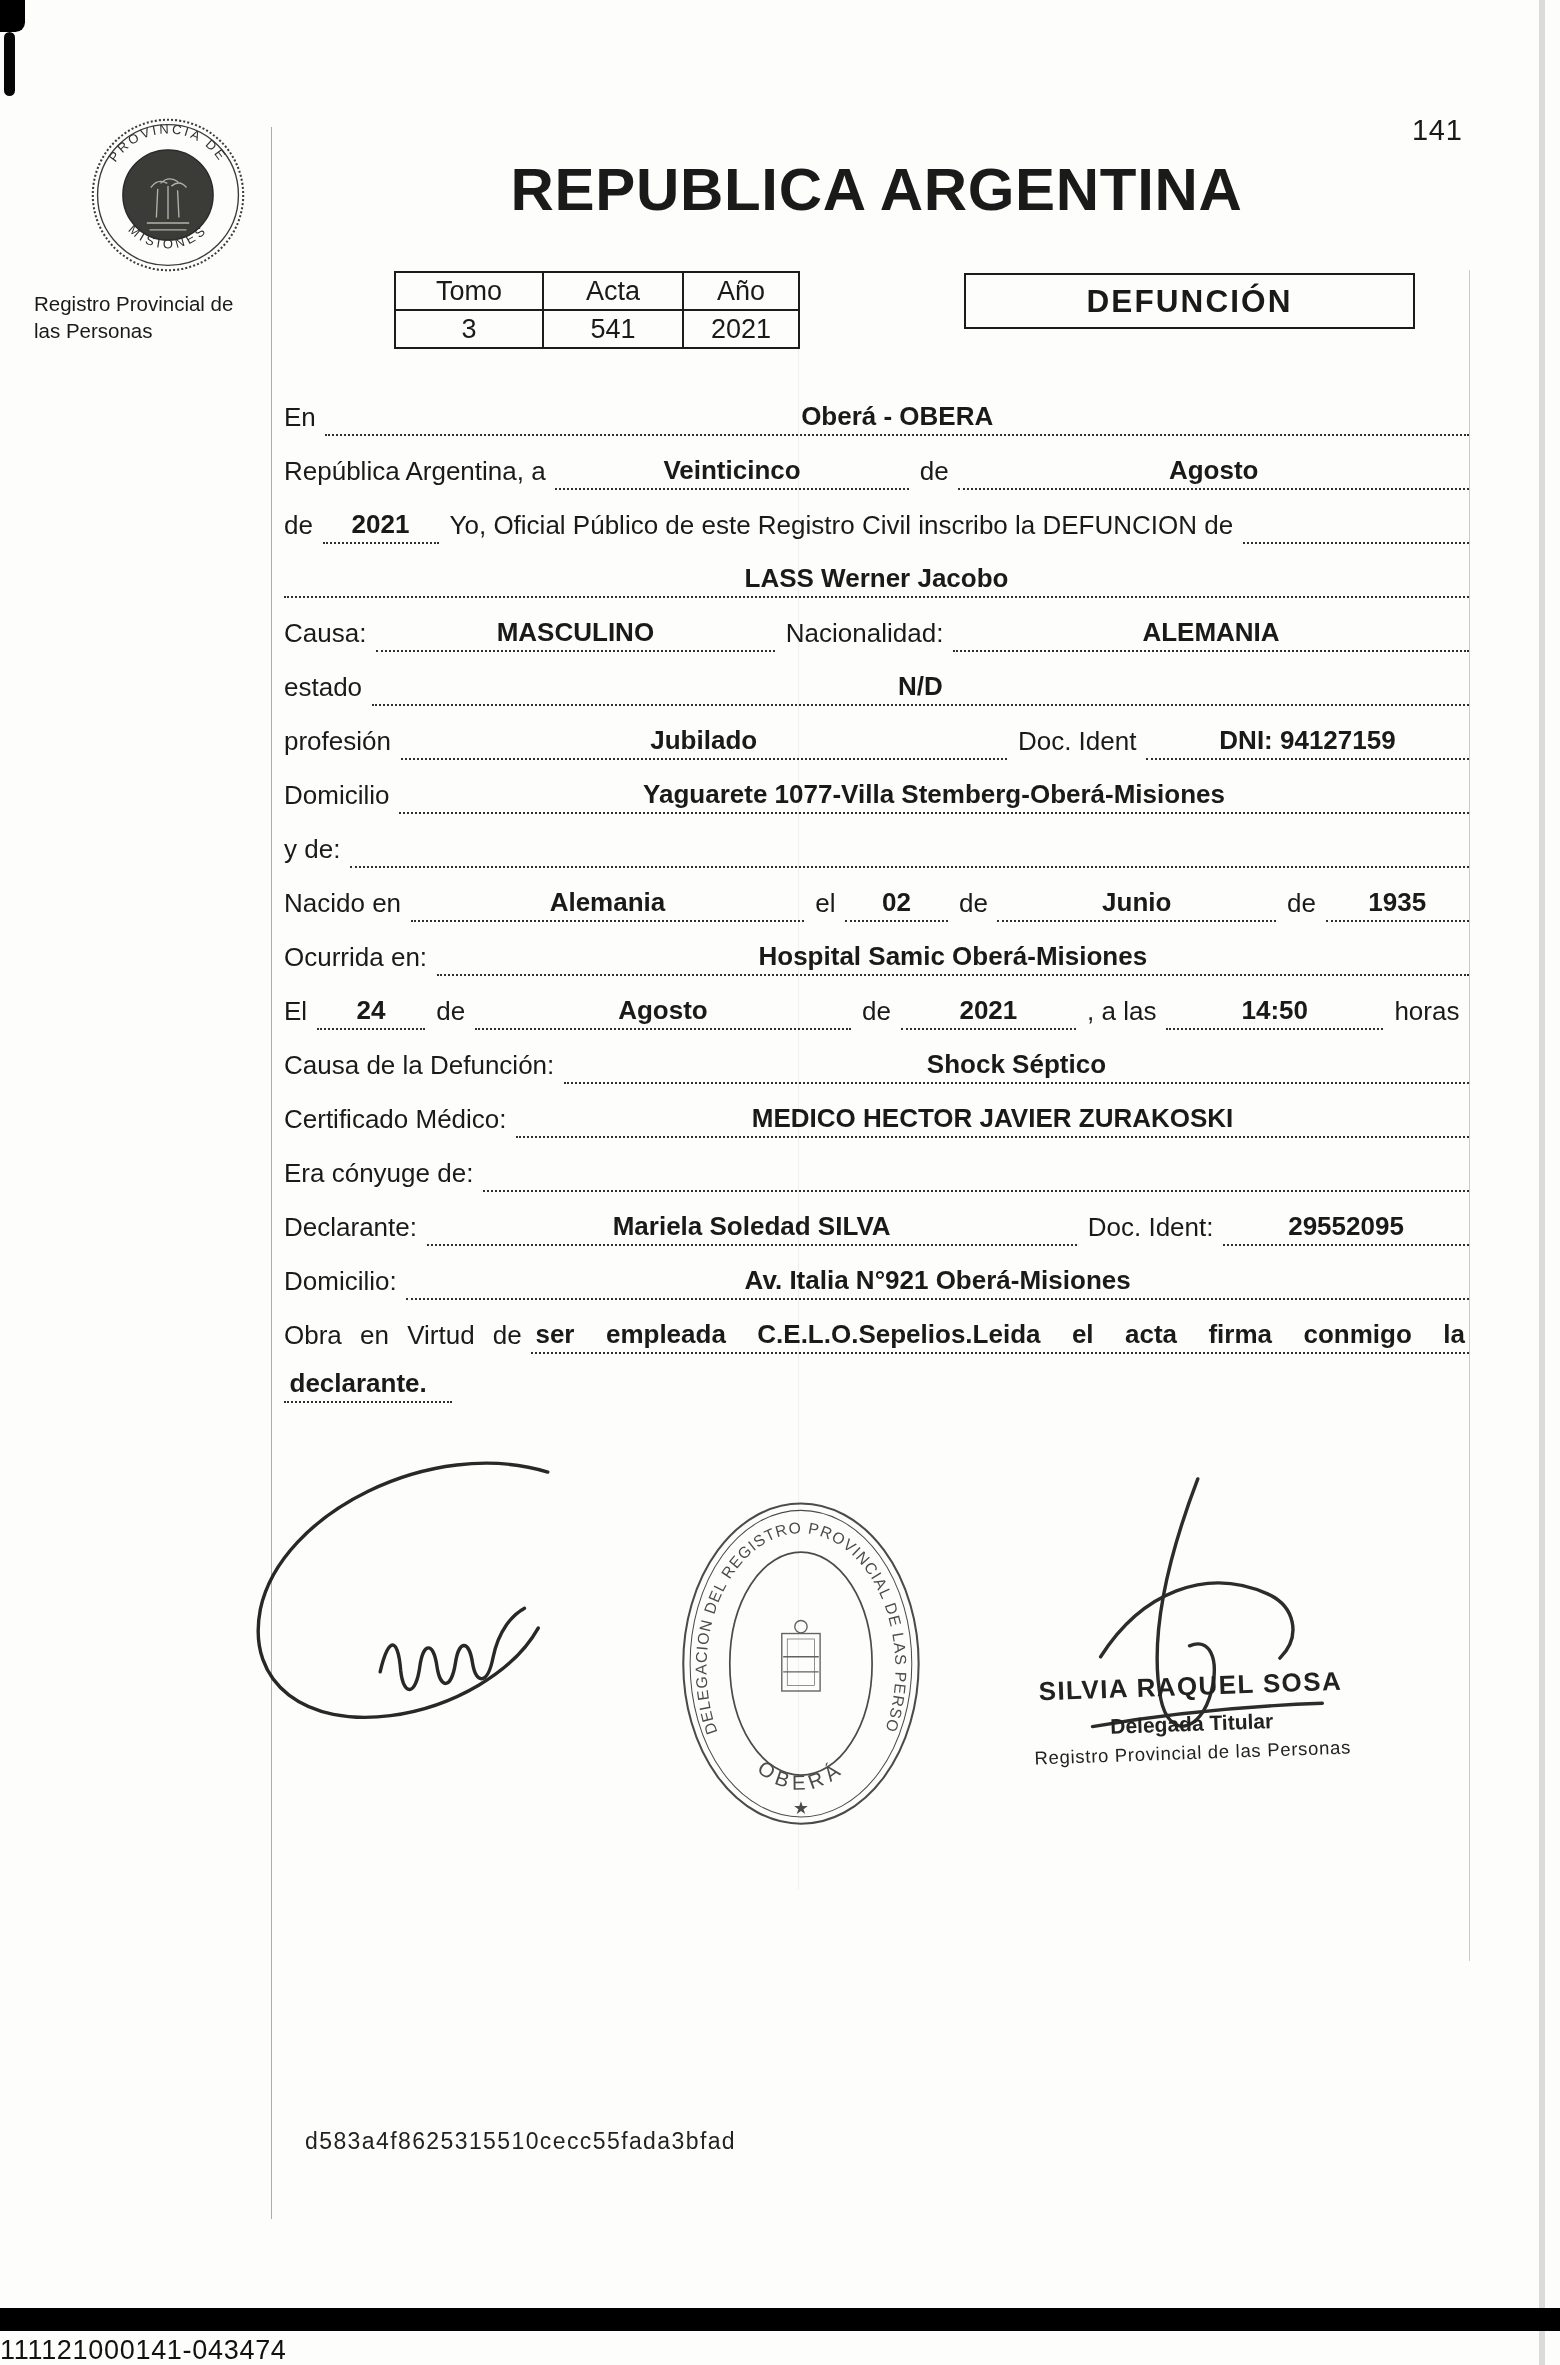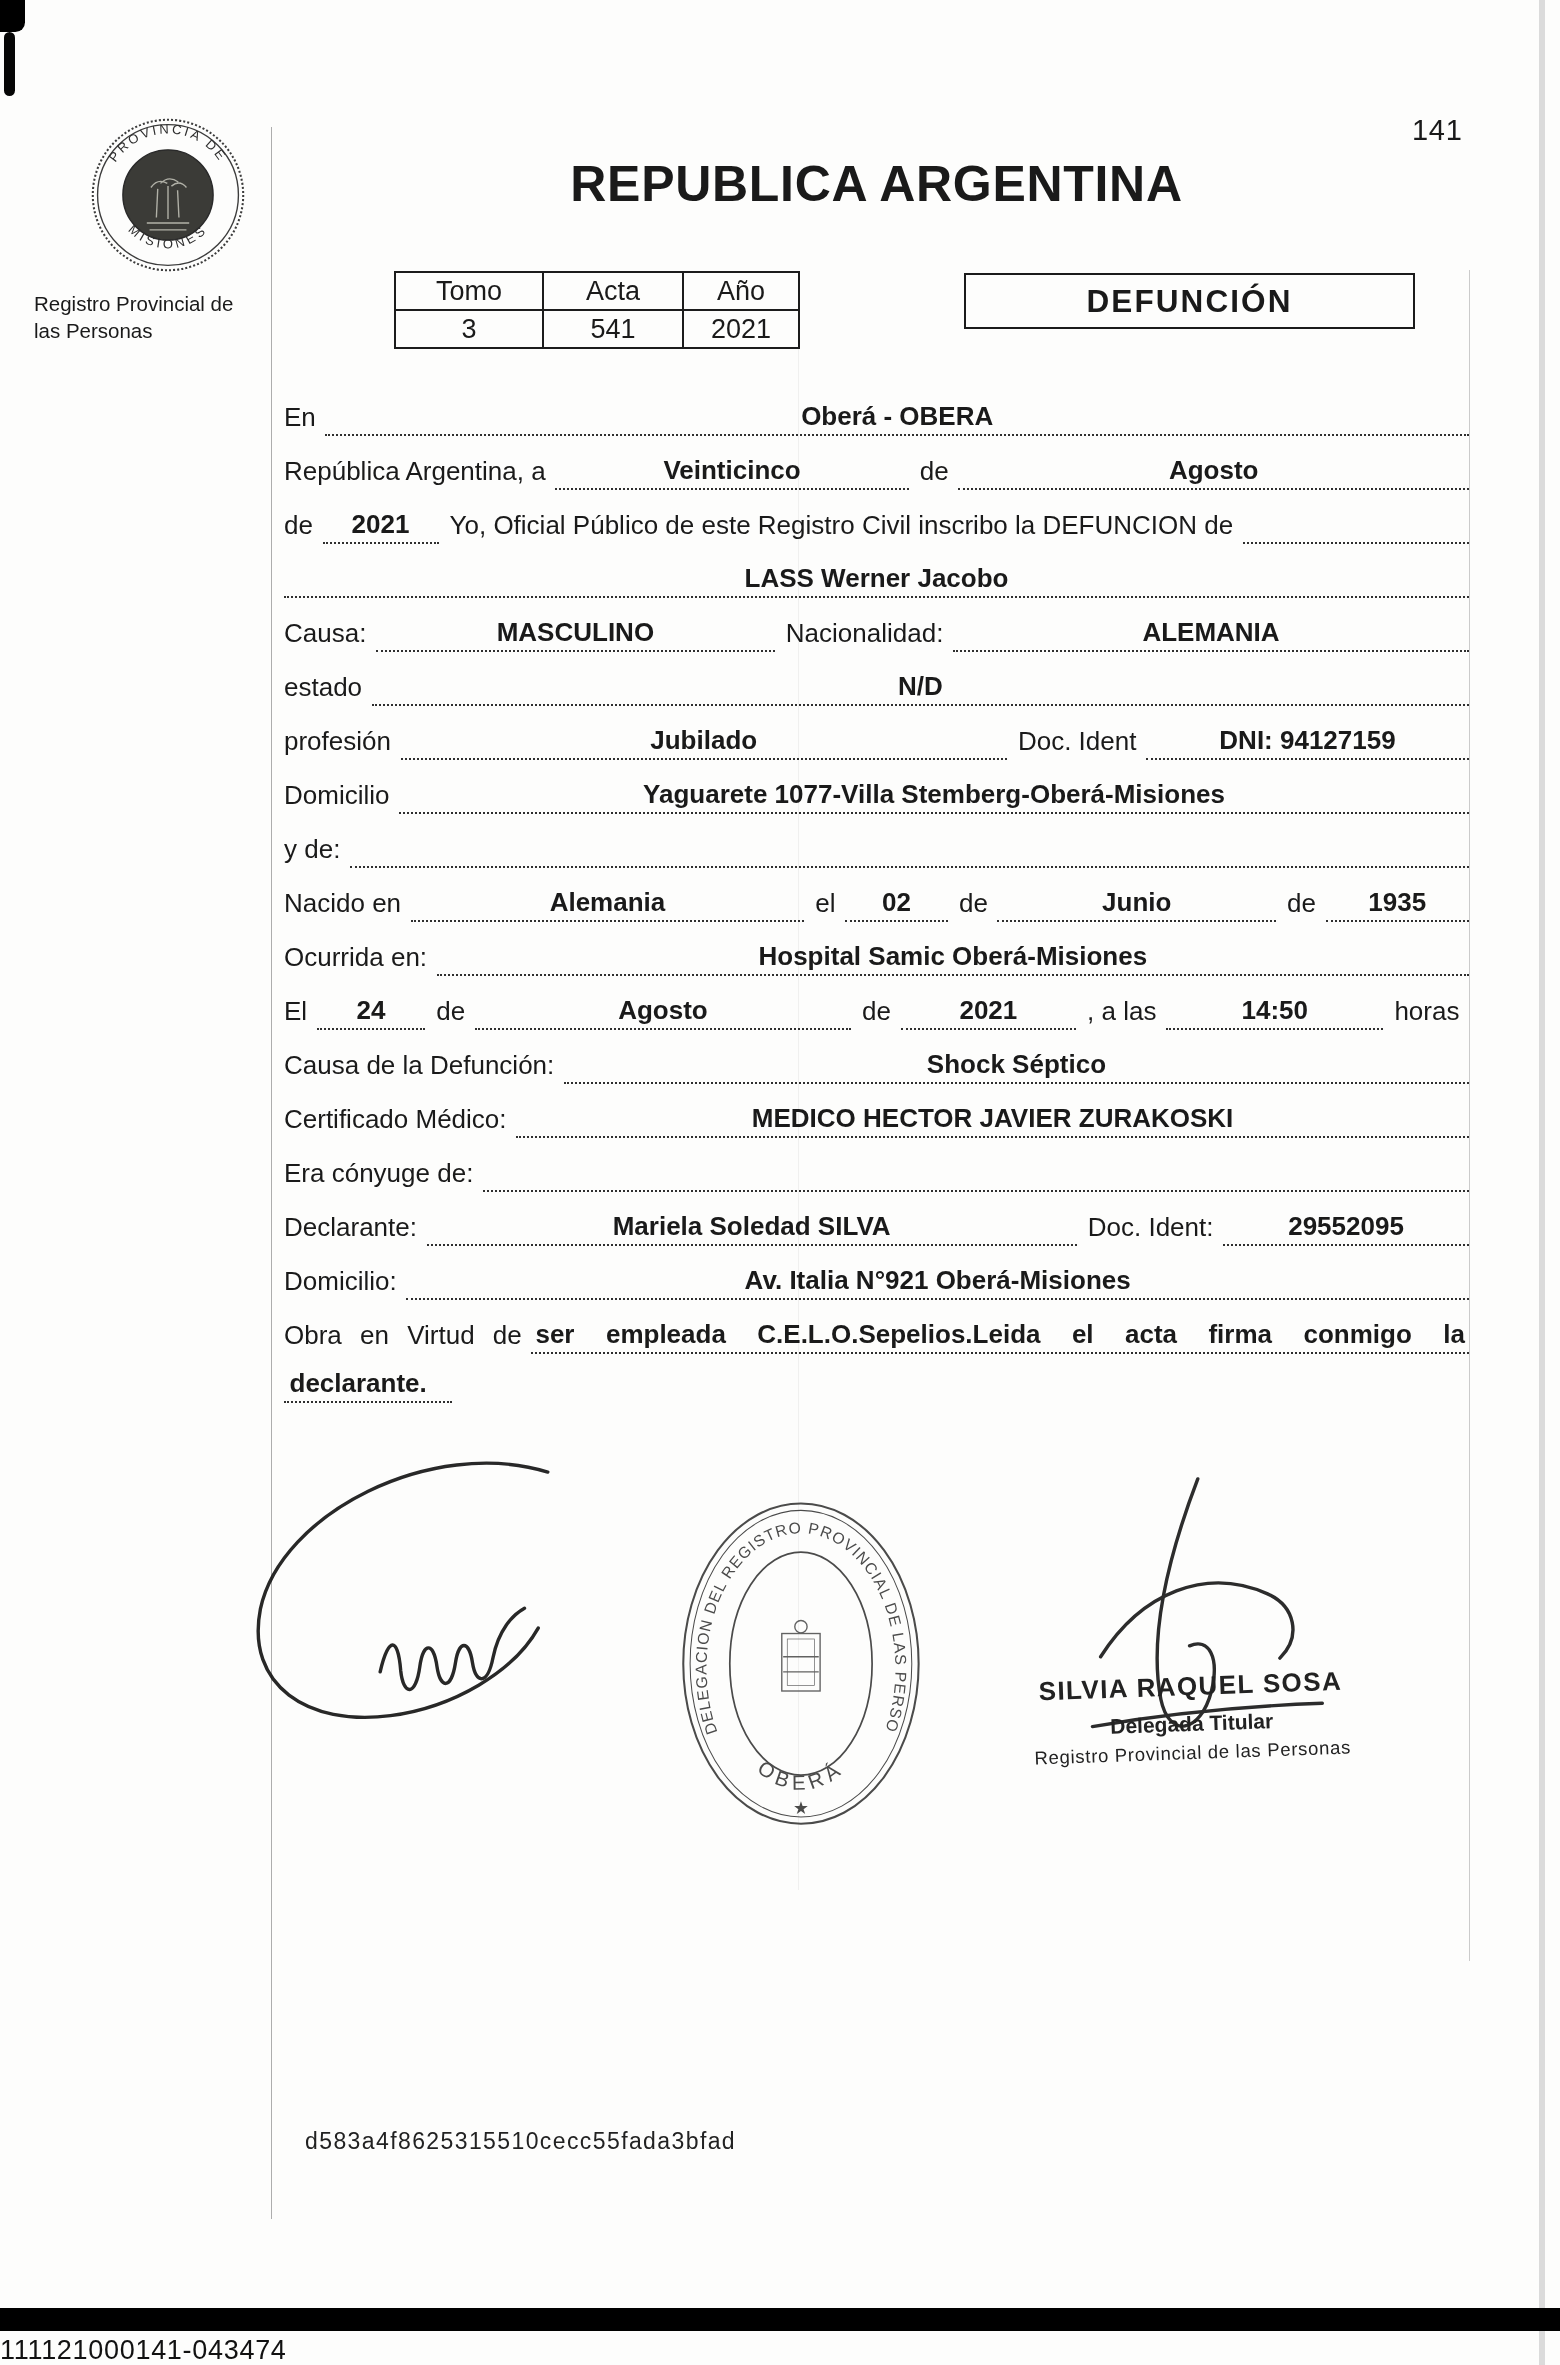--- a/index.html
+++ b/index.html
@@ -11,21 +11,21 @@
   
   .blob1{left:0;top:0;width:25px;height:31.5px;background:#000;border-radius:0 0 9.6px 0}
   .blob2{left:4.1px;top:31.5px;width:11px;height:64px;background:#060606;border-radius:5.5px}
   .bottom-bar{left:0;top:2308px;width:1560px;height:22.6px;background:#000}
   .edge-right{left:1539px;top:0;width:5.5px;height:2366px;background:#c9c9c9;opacity:.65}
   .rule-left{left:271px;top:127px;width:1.4px;height:2092px;background:#6b6b6b;opacity:.55}
   .rule-right{left:1469px;top:270px;width:1.4px;height:1691px;background:#9a9a9a;opacity:.5}
   .crease{left:798px;top:349px;width:1.4px;height:1541px;background:#000;opacity:.05}
 
   .pageno{left:1412px;top:114px;font-size:29px;letter-spacing:0.7px}
-  .title{left:284px;top:155px;width:1185px;text-align:center;font-size:50px;
+  .title{left:284px;top:155px;width:1185px;text-align:center;font-size:60px;
          font-weight:bold;letter-spacing:0.7px}
 
   
   .seal-caption{left:34px;top:290px;width:267px;text-align:left;font-size:20.5px;line-height:27px}
 
   
   table.acta{position:absolute;left:394px;top:271px;border-collapse:collapse;font-size:27px}
   table.acta td{border:2.1px solid #1c1c1c;text-align:center;height:38px;padding:0 14px}
   .c1{width:148px}.c2{width:140px}.c3{width:116px}
 

